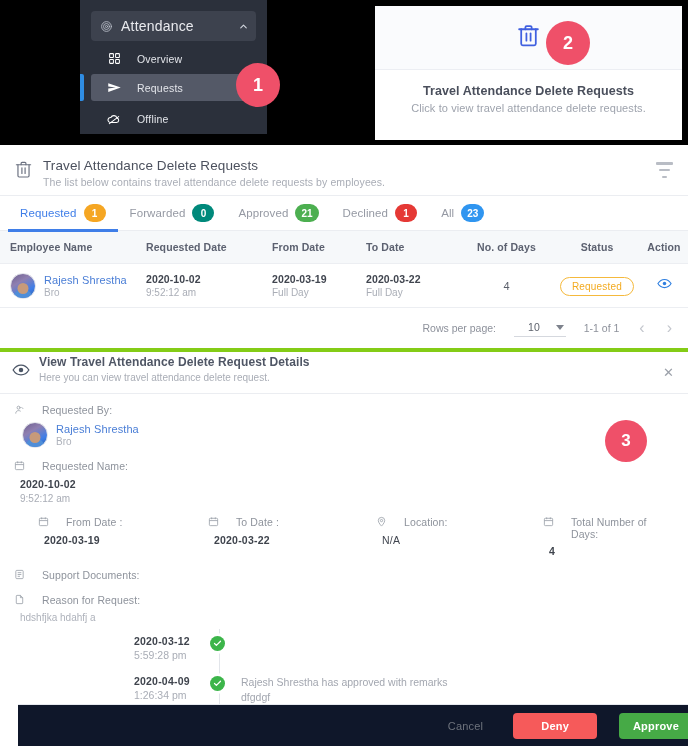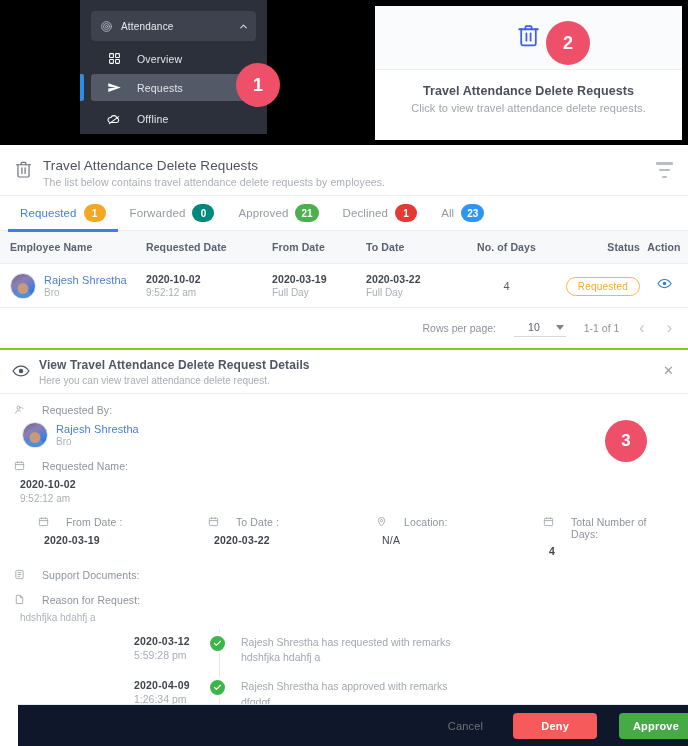--- a/index.html
+++ b/index.html
@@ -25,21 +25,21 @@
   }
   .menu-group {
     position: absolute; left: 11px; top: 11px;
     width: 165px; height: 30px;
     background: #3d424e;
     border-radius: 4px;
     display: flex; align-items: center;
   }
   .menu-group .ico { width: 30px; display:flex; justify-content:center; align-items:center; }
   .menu-group .lbl {
-    color: #e9eaee; font-size: 10px; letter-spacing: .2px;
+    color: #e9eaee; font-size: 14px; letter-spacing: .2px;
     flex: 1;
   }
   .menu-group .chev { width: 26px; display:flex; justify-content:center; }
 
   .sub-item {
     position: absolute; left: 11px;
     width: 165px; height: 27px;
     display: flex; align-items: center;
   }
   .sub-item .ico { width: 46px; display:flex; justify-content:center; align-items:center; }
@@ -148,21 +148,21 @@
   .tbl-row {
     display: flex; align-items: center;
     height: 44px; border-bottom: 1px solid #eceef2;
     position: relative;
   }
   .c-name   { width: 146px; padding-left: 10px; }
   .c-req    { width: 126px; }
   .c-from   { width:  94px; }
   .c-to     { width:  93px; }
   .c-days   { width:  95px; text-align: center; }
-  .c-status { width:  86px; text-align: right; }
+  .c-status { width:  86px; text-align: center; }
   .c-act    { width:  48px; text-align: center; }
 
   .emp-cell { display:flex; align-items:center; gap:8px; }
   .avatar {
     width: 26px; height: 26px; border-radius: 50%;
     background: linear-gradient(150deg,#6d5f8f 0%,#8f7fb0 34%,#3f7ee8 70%,#2c5fa8 100%);
     position: relative; overflow: hidden; flex: none;
     border: 1px solid #e2e4ea;
   }
   .avatar::after {
@@ -198,23 +198,23 @@
     display:flex; align-items:center; gap: 16px;
     border-bottom: 1px solid #d5d8de; padding: 2px 2px 3px 2px;
     cursor: pointer;
   }
   .rpp-value { font-size: 10.5px; color: #5e636d; margin-left: 12px; }
   .caret { width:0;height:0;border-left:4px solid transparent;border-right:4px solid transparent;border-top:5px solid #7d828c; }
   .pg-arrow { color:#c3c6cd; font-size: 16px; cursor: pointer; padding: 0 2px; }
 
   
   .detail-head {
-    display:flex; align-items:center;
+    display:flex; align-items:flex-end;
     padding: 11px 16px 10px 12px;
-    border-top: 2px solid #84cc16;
+    border-top: 4px solid #84cc16;
     border-bottom: 1px solid #ebedf1;
     position: relative; height: 46px;
   }
   .detail-head .head-ico { margin-right: 9px; margin-top:2px; }
   .detail-title { font-size: 12px; color: #4f5665; font-weight: bold; letter-spacing:.1px; }
   .detail-sub { font-size: 10px; color: #a9adb6; margin-top:3px; }
   .close-x {
     position:absolute; right: 14px; top: 14px;
     font-size: 13px; color:#9ba0a9; cursor:pointer; line-height:1;
   }
@@ -597,21 +597,20 @@
       <div class="tl-item">
         <div class="tl-date">
           <div class="tl-d1">2020-03-12</div>
           <div class="tl-d2">5:59:28 pm</div>
         </div>
         <div class="tl-dot">
           <svg width="9" height="9" viewBox="0 0 24 24" fill="none" stroke="#ffffff" stroke-width="3.2" stroke-linecap="round" stroke-linejoin="round">
             <polyline points="20,6 9,17 4,12"></polyline>
           </svg>
         </div>
-        <div class="tl-text">Rajesh Shrestha has requested with remarks hdshfjka hdahfj a</div>
       </div>
 
       <div class="tl-item">
         <div class="tl-date">
           <div class="tl-d1">2020-04-09</div>
           <div class="tl-d2">1:26:34 pm</div>
         </div>
         <div class="tl-dot">
           <svg width="9" height="9" viewBox="0 0 24 24" fill="none" stroke="#ffffff" stroke-width="3.2" stroke-linecap="round" stroke-linejoin="round">
             <polyline points="20,6 9,17 4,12"></polyline>

